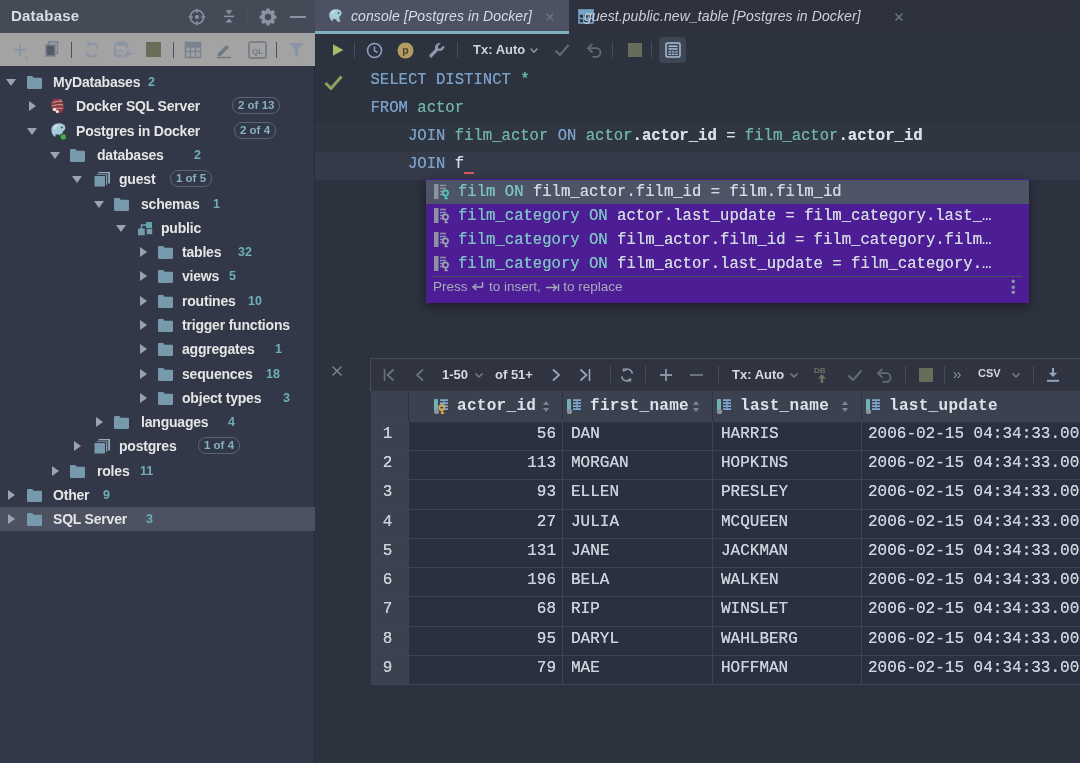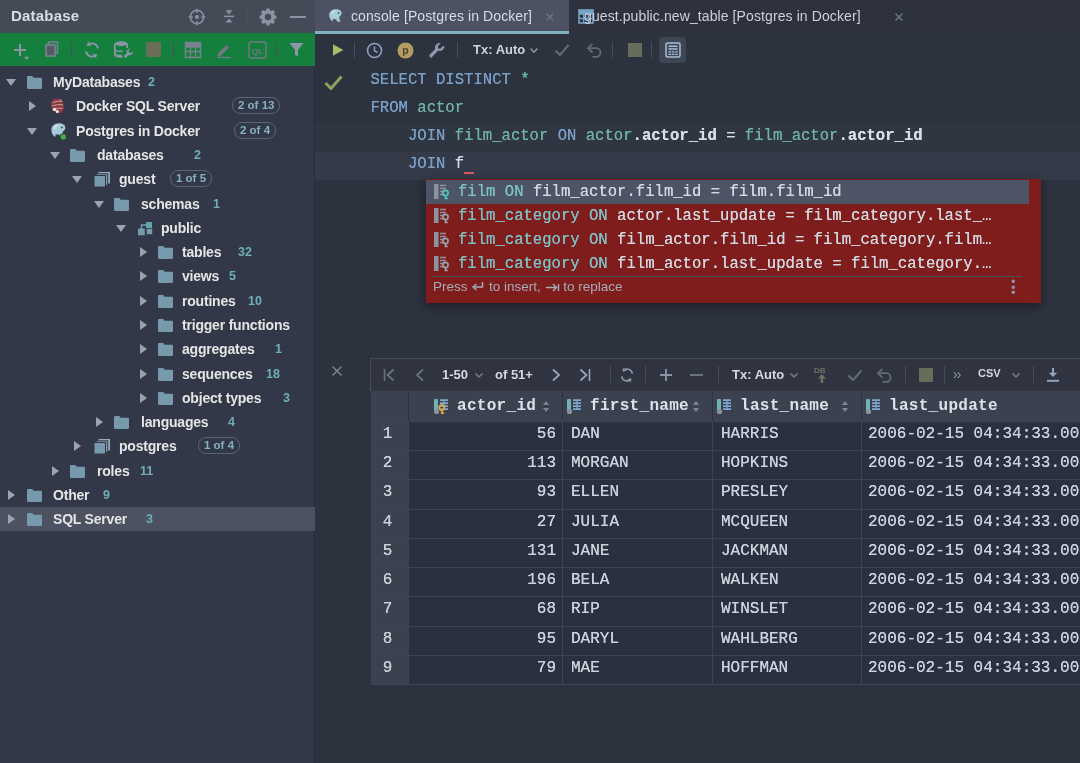--- a/index.html
+++ b/index.html
@@ -18,40 +18,40 @@
   .tcount{position:absolute;top:5px;font-size:12.5px;font-weight:700;color:#6faeb6;}
   .chip{position:absolute;top:3px;height:15px;line-height:15px;border:1px solid #5a6472;border-radius:8px;
         padding:0 5px;font-size:11.5px;font-weight:700;color:#85b0bd;}
   .chev{position:absolute;width:0;height:0;}
   .chev.open{border-left:5.5px solid transparent;border-right:5.5px solid transparent;border-top:7px solid #9da3ac;}
   .chev.closed{border-top:5.5px solid transparent;border-bottom:5.5px solid transparent;border-left:7px solid #9da3ac;}
   
   #tabbar{left:315px;top:0;width:765px;height:34px;background:#2d323e;}
   #tabactive{position:absolute;left:0;top:0;width:254px;height:34px;background:#4c5261;}
   #tabactive .ul{position:absolute;left:0;bottom:0;width:254px;height:3px;background:#7fb0bf;}
-  .tabtxt{position:absolute;top:8px;font-size:14px;letter-spacing:.1px;color:#d8dce3;}
+  .tabtxt{position:absolute;top:8px;font-size:14px;letter-spacing:.1px;color:#d8dce3;font-style:italic;}
   
   .codeline{position:absolute;left:0;width:765px;height:28px;line-height:28px;font-size:15.6px;white-space:pre;text-shadow:0 0 .5px currentColor;}
   .kw{color:#7b9ec6;} .tbl{color:#6fb0a8;} .id{color:#d8dee7;font-weight:700;} .pl{color:#d4dae3;}
   .mint{color:#68c0a4;}
   
-  #popup{left:426px;top:179px;width:603px;height:124px;background:#7f1d1d;box-shadow:0 3px 10px rgba(0,0,0,.45);padding-left:12px;}
+  #popup{left:426px;top:179px;width:603px;height:124px;background:#4c1d95;box-shadow:0 3px 10px rgba(0,0,0,.45);}
   .poprow{position:absolute;left:32px;width:571px;height:24px;line-height:24px;font-size:15.6px;white-space:pre;text-shadow:0 0 .5px currentColor;}
   .popic{position:absolute;left:7px;}
   
   .gridline{position:absolute;background:#3e4450;}
   .cellt{position:absolute;font-size:16px;color:#ccd2db;white-space:pre;text-shadow:0 0 .4px currentColor;}
   .hdrt{position:absolute;font-size:16px;font-weight:700;color:#dde2ea;letter-spacing:.3px;}
 </style>
 </head>
 <body>
 <div id="app">
 
   <div id="lpanel" class="abs"></div>
-  <div id="lptoolbar" class="abs" style="left:0;top:33px;width:315px;height:33px;background:#15803d">
+  <div id="lptoolbar" class="abs" style="left:0;top:33px;width:315px;height:33px;background:#a3a3a3">
 
     <svg class="icon" style="left:11px;top:8px" width="20" height="20" viewBox="0 0 20 20">
       <path d="M3 9h12M9 3v12" stroke="#8b95a5" stroke-width="2"></path>
       <path d="M12 15.5h6l-3 4z" fill="#8b95a5" transform="scale(.8) translate(4.5,4.2)"></path>
     </svg>
 
     <svg class="icon" style="left:43px;top:7px" width="19" height="19" viewBox="0 0 19 19">
       <rect x="5.5" y="2" width="9" height="11" fill="none" stroke="#79828f" stroke-width="1.6"></rect>
       <rect x="3" y="5" width="9" height="11" fill="#545b66" stroke="#79828f" stroke-width="1.6"></rect>
     </svg>

